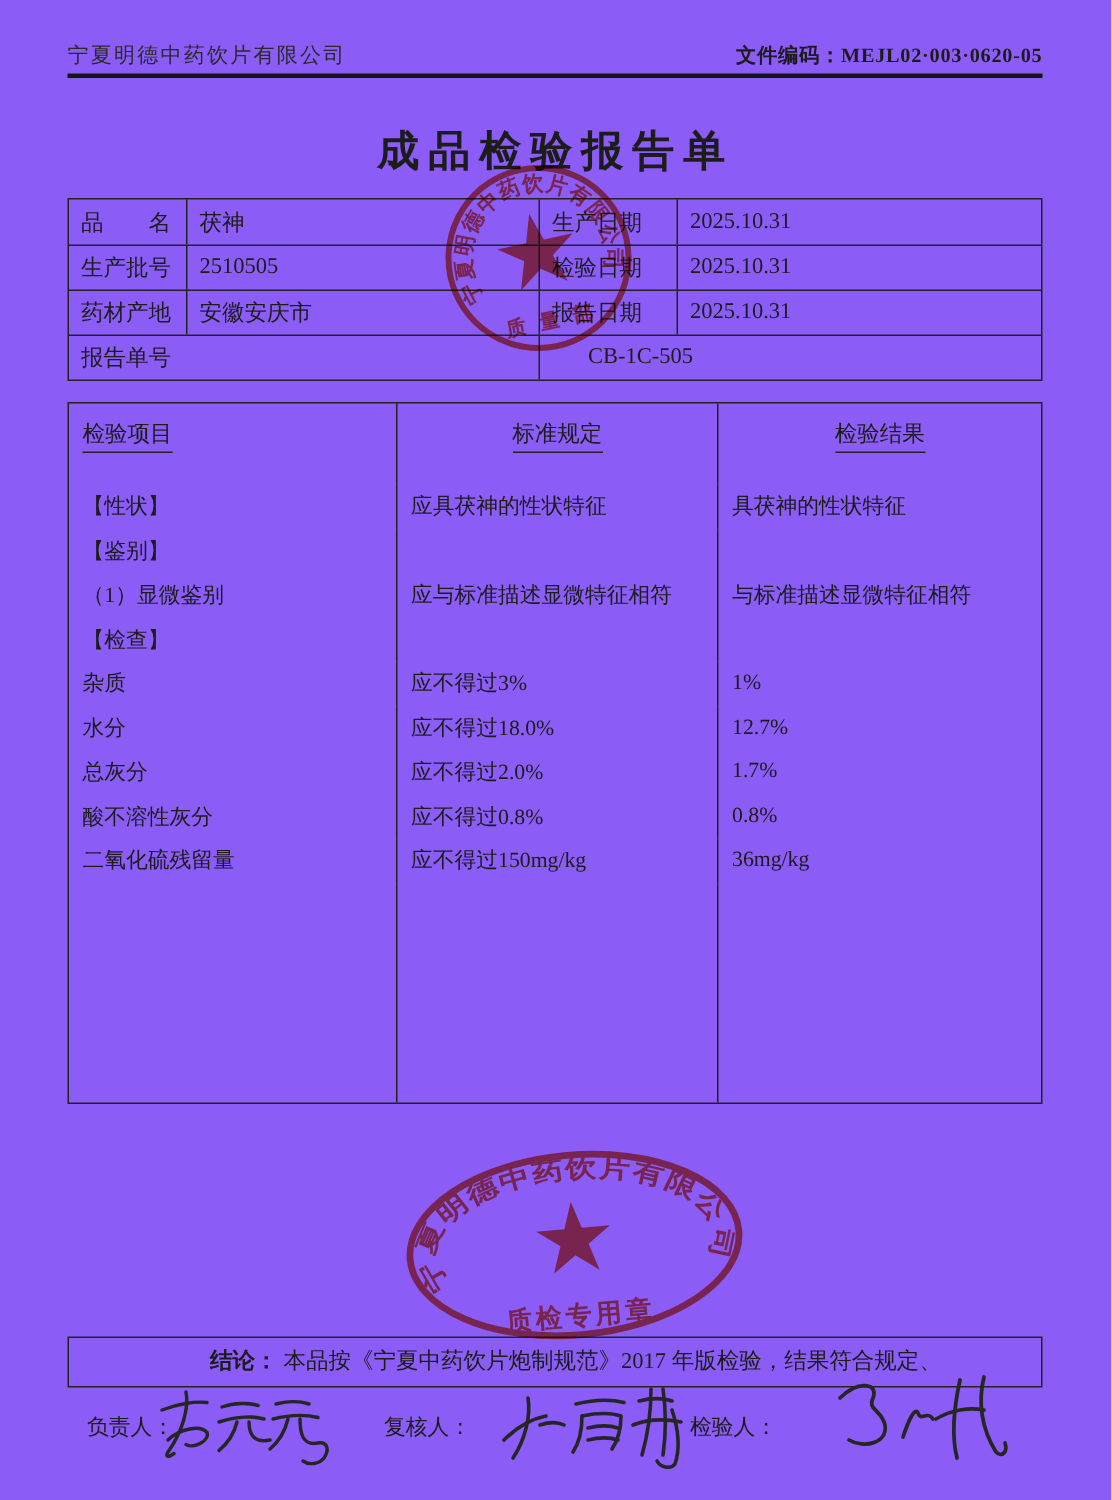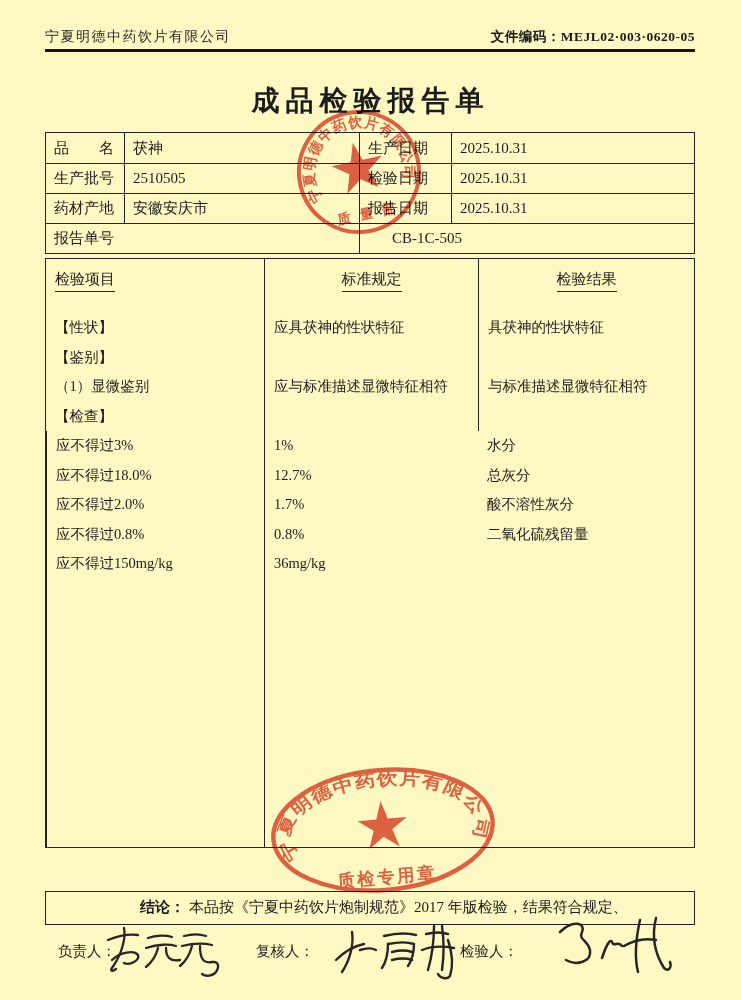--- a/index.html
+++ b/index.html
@@ -1,16 +1,16 @@
 <!DOCTYPE html>
 <html><head>
 <meta charset="utf-8">
 <style>
   html,body{margin:0;padding:0;background:#ffffff;}
-  .page{position:relative;width:741px;height:1000px;background:#fef9c3;overflow:hidden;
+  .page{position:relative;width:741px;height:1000px;background:#8b5cf6;overflow:hidden;
         font-family:"Liberation Serif","DejaVu Serif",serif;color:#1c1c1c;}
 
   
   .hdr-left{position:absolute;left:45px;top:28px;font-size:14px;letter-spacing:1.5px;color:#2a2a2a;}
   .hdr-right{position:absolute;right:46px;top:28px;font-size:13.5px;font-weight:bold;letter-spacing:.5px;}
   .hdr-rule{position:absolute;left:45px;top:49px;width:650px;height:3px;background:#141414;}
 
   .title{position:absolute;left:0;right:0;top:82px;text-align:center;
          font-size:28px;font-weight:bold;letter-spacing:6px;}
 
@@ -18,21 +18,21 @@
   .info{position:absolute;left:45px;top:132px;width:650px;box-sizing:border-box;
         border:1.6px solid #222;display:grid;grid-template-columns:78px 235px 92px 1fr;}
   .ic{box-sizing:border-box;height:30px;display:flex;align-items:center;
       padding:0 8px;font-size:15px;border-top:1.2px solid #222;border-left:1.2px solid #222;white-space:nowrap;}
   .ic.r0{border-top:none;}
   .ic.c0{border-left:none;}
   .sp12{grid-column:1/3;}
   .sp34{grid-column:3/5;padding-left:32px;}
 
   
-  .main{position:absolute;left:45px;top:258px;width:650px;height:590px;box-sizing:border-box;
+  .main{position:absolute;left:45px;top:268px;width:650px;height:468px;box-sizing:border-box;
         border:1.6px solid #222;display:grid;
         grid-template-columns:218px 214px 1fr;
         grid-template-rows:54px repeat(9,29.5px) 1fr;}
   .mc{box-sizing:border-box;display:flex;align-items:center;padding:0 9px;
       font-size:14.5px;white-space:nowrap;overflow:visible;}
   .bl{border-left:1.2px solid #222;}
   .mh{align-items:flex-start;padding-top:11px;font-size:15px;}
   .mh.center{justify-content:center;text-align:right;}
   .ul{border-bottom:1.2px solid #222;padding-bottom:2px;}
 
@@ -102,20 +102,21 @@
     <div class="mc bl"></div>
 
     <div class="mc">（1）显微鉴别</div>
     <div class="mc bl">应与标准描述显微特征相符</div>
     <div class="mc bl">与标准描述显微特征相符</div>
 
     <div class="mc">【检查】</div>
     <div class="mc bl"></div>
     <div class="mc bl"></div>
 
+    <div class="mc">杂质</div>
     <div class="mc bl">应不得过3%</div>
     <div class="mc bl">1%</div>
 
     <div class="mc">水分</div>
     <div class="mc bl">应不得过18.0%</div>
     <div class="mc bl">12.7%</div>
 
     <div class="mc">总灰分</div>
     <div class="mc bl">应不得过2.0%</div>
     <div class="mc bl">1.7%</div>

